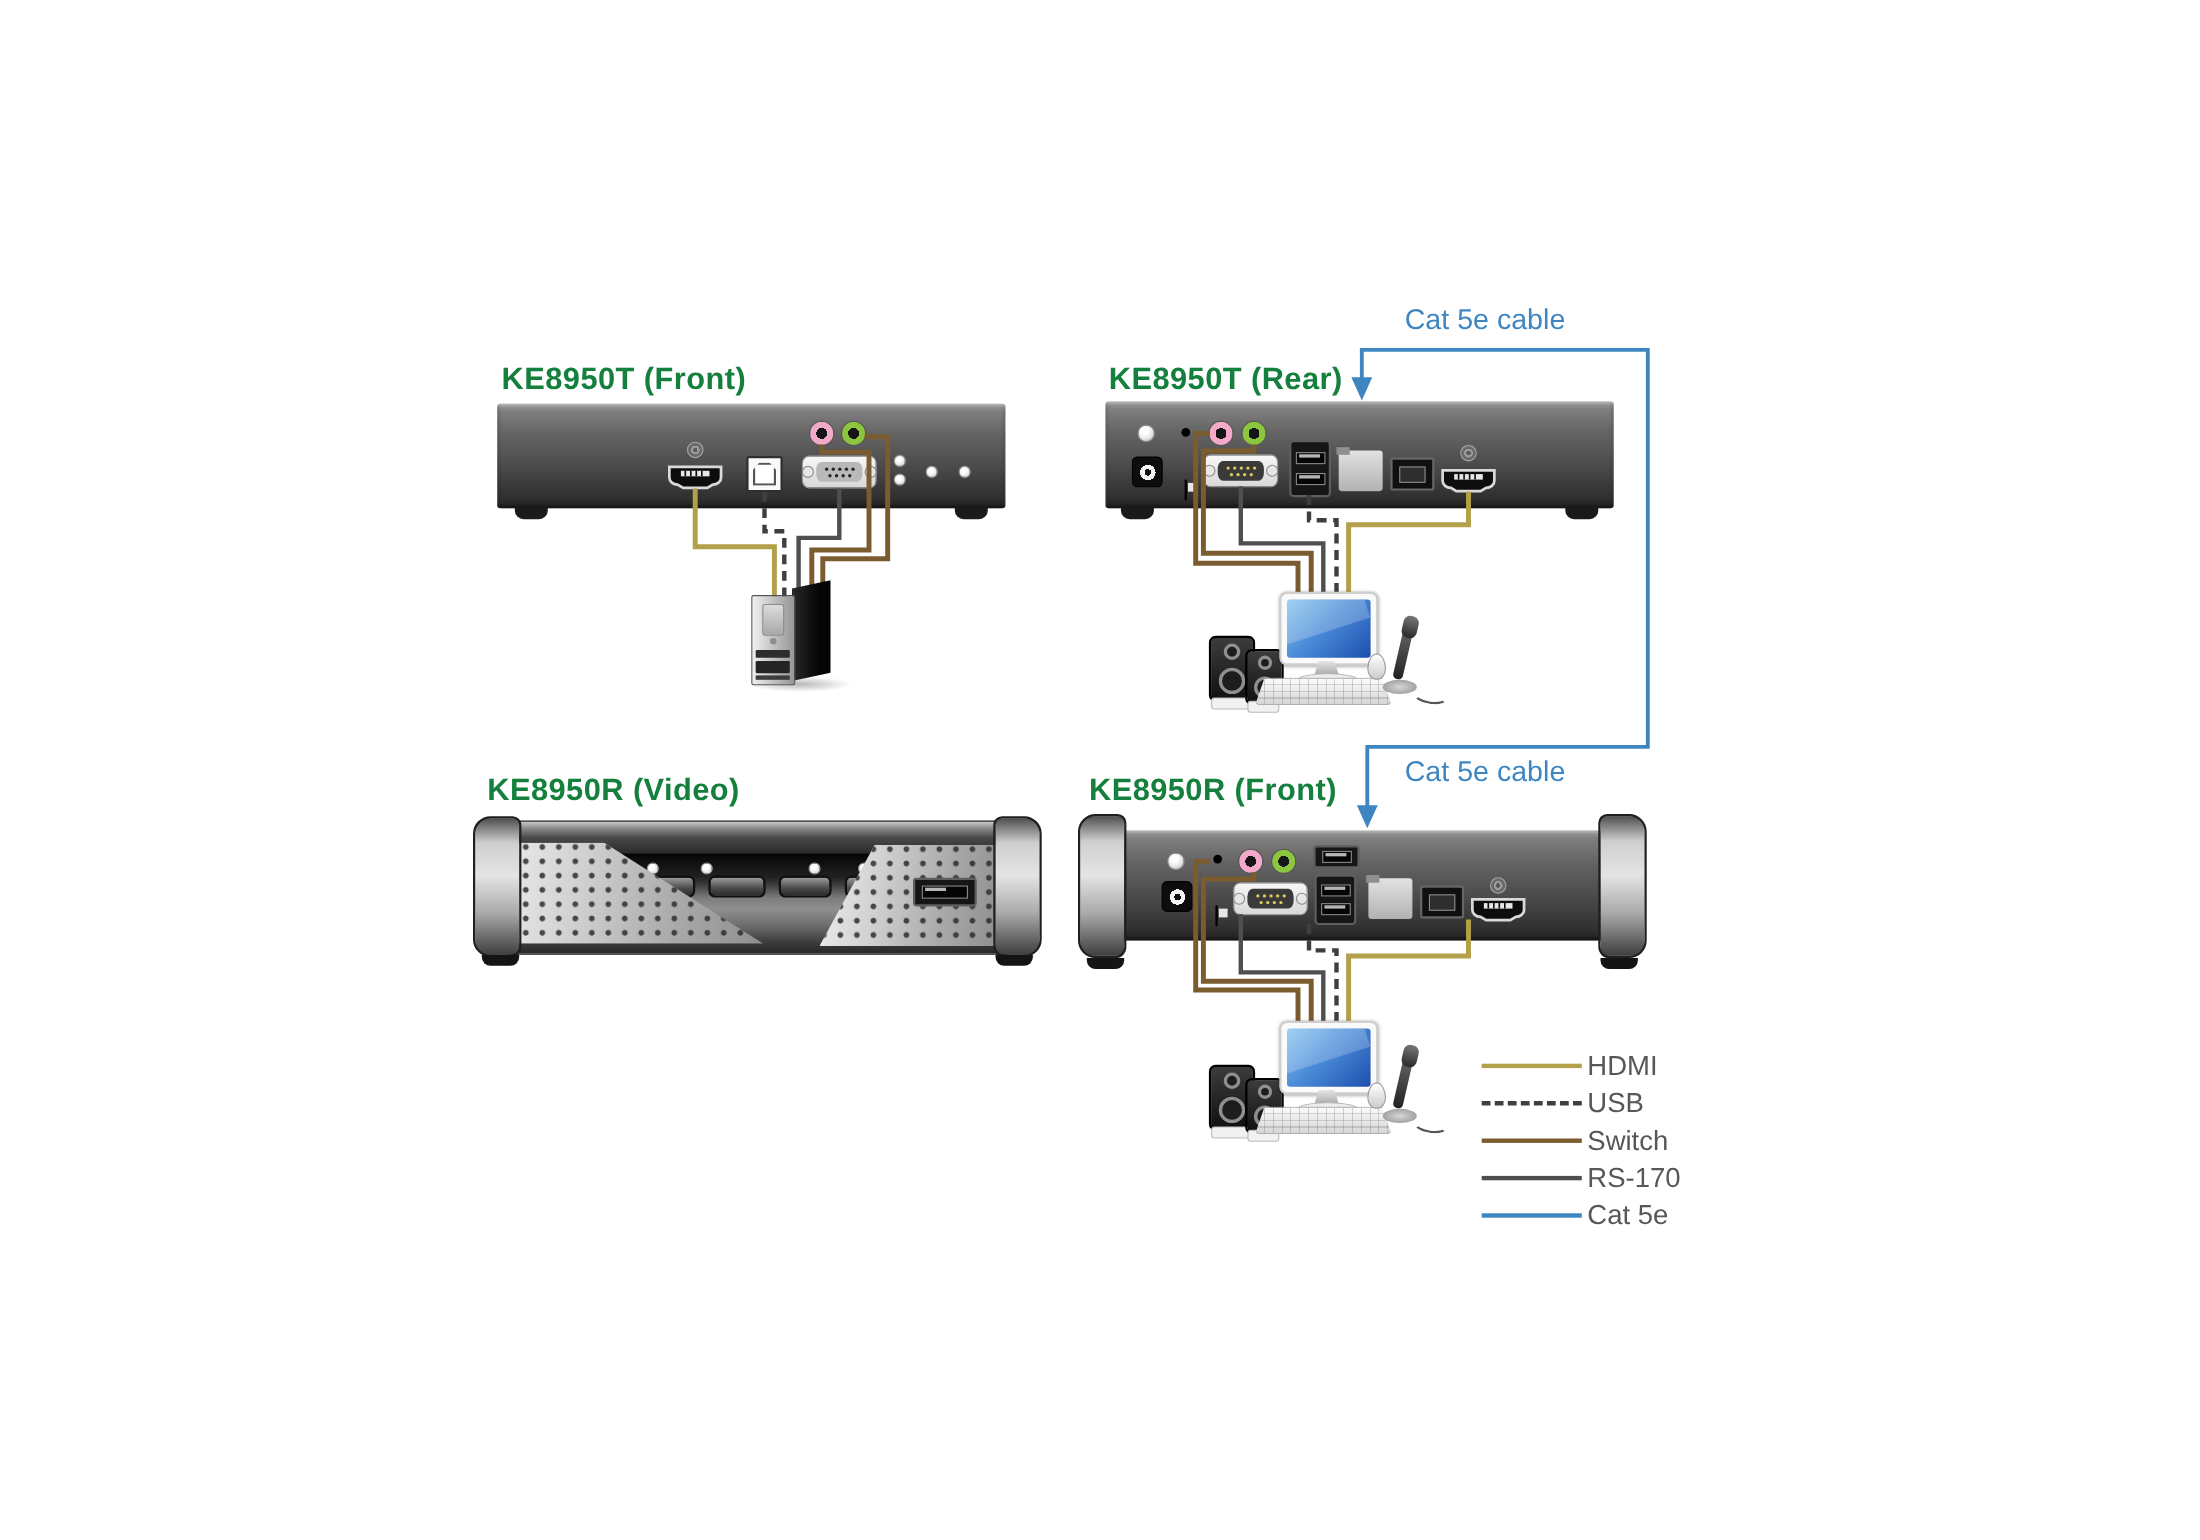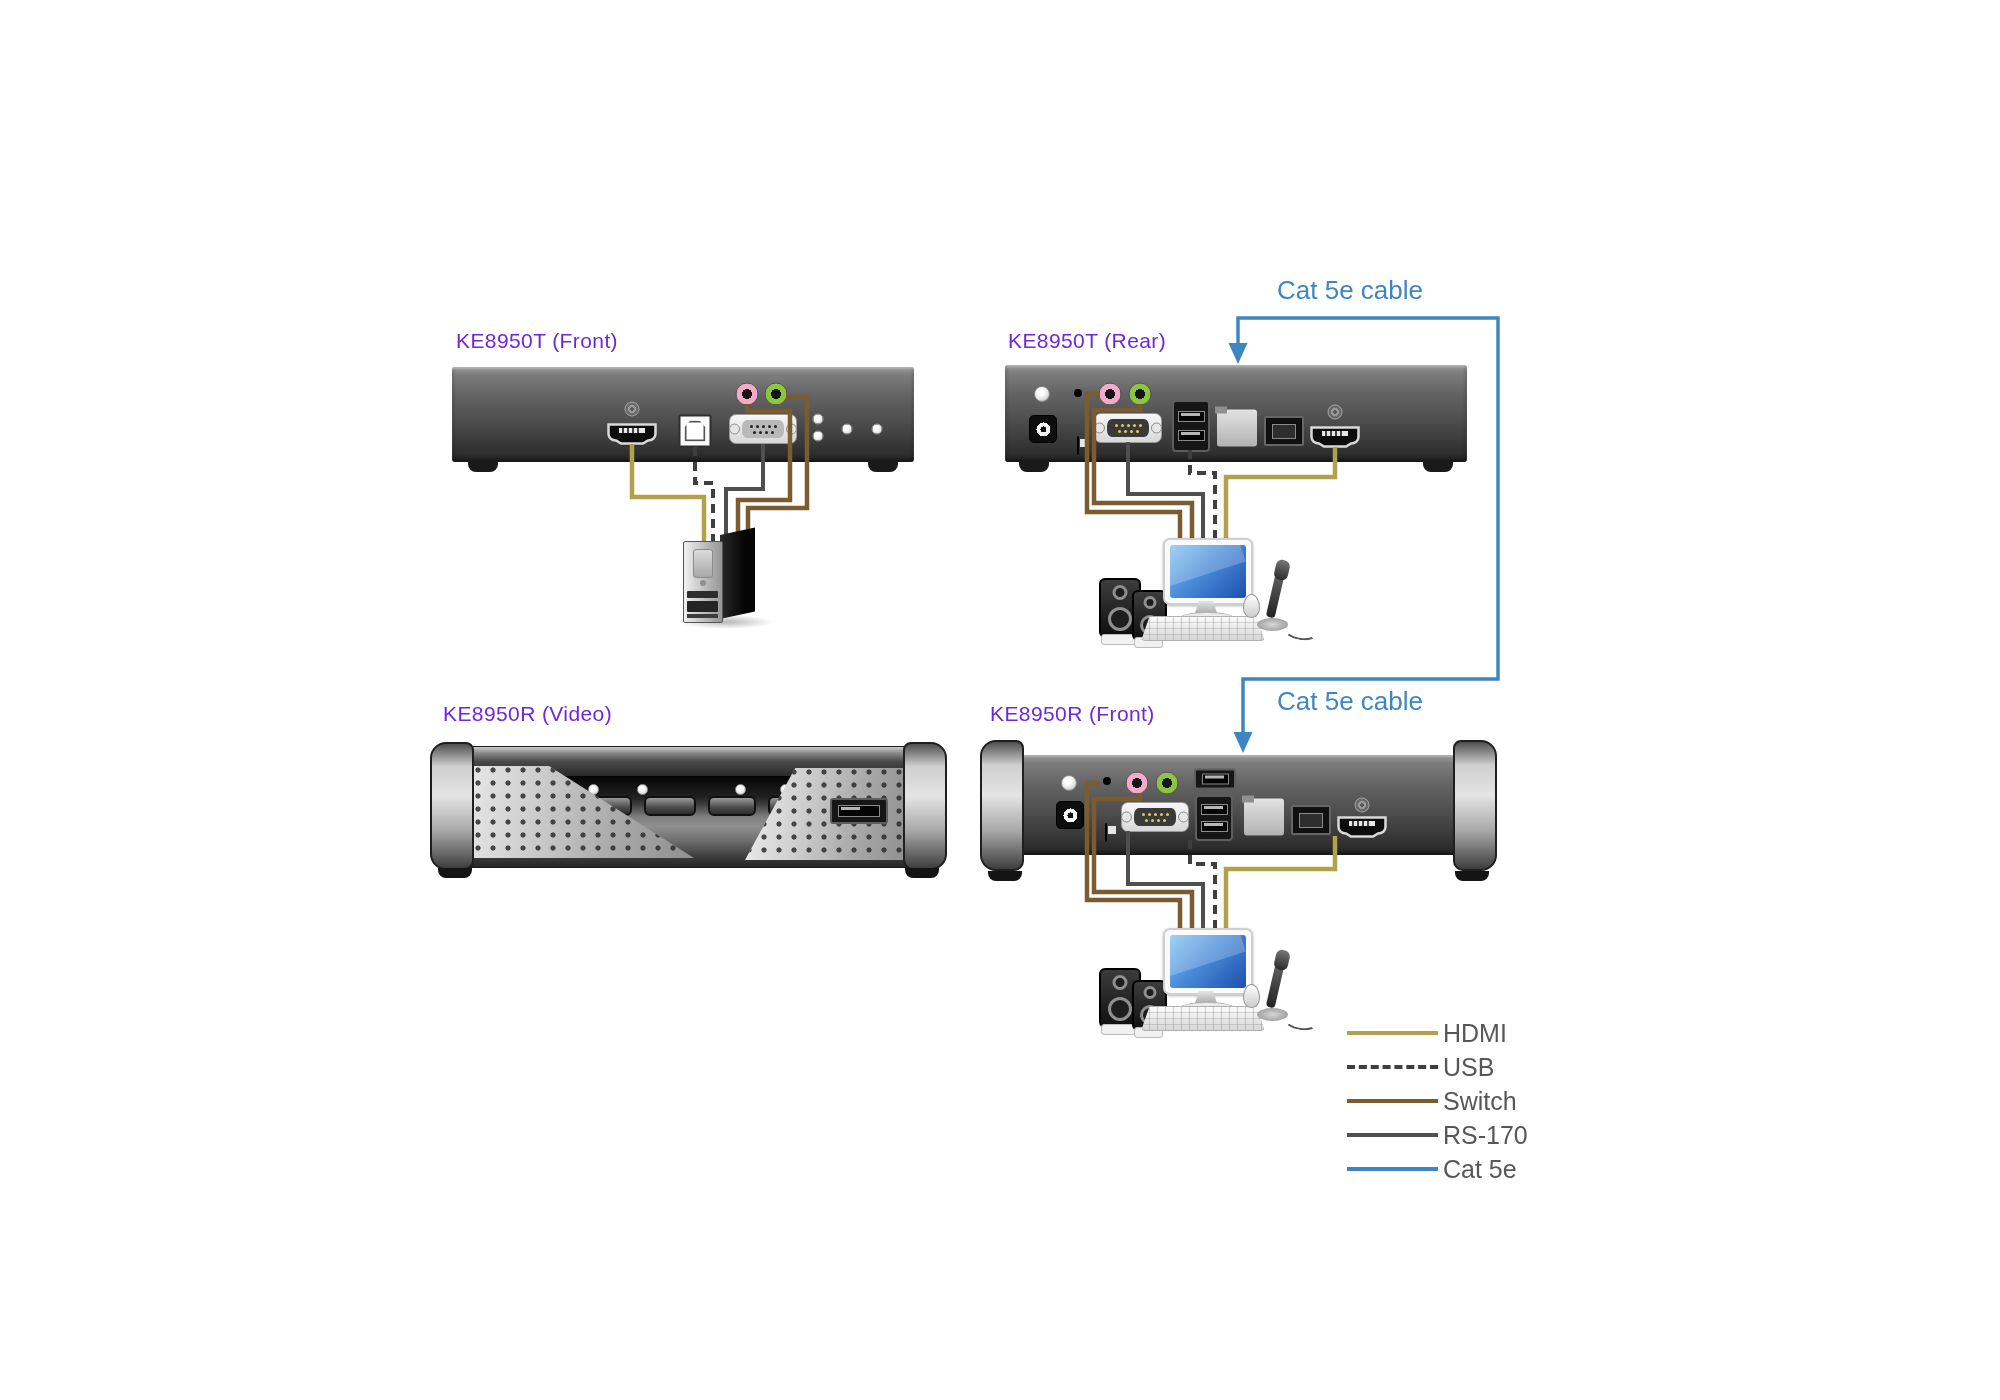--- a/index.html
+++ b/index.html
@@ -1,19 +1,19 @@
 <!DOCTYPE html>
 <html><head>
 <meta charset="utf-8">
 <style>
   html,body{margin:0;padding:0;background:#fff;}
   #canvas{position:relative;width:2000px;height:1400px;background:#ffffff;overflow:hidden;
           font-family:"Liberation Sans", sans-serif;}
   .abs{position:absolute;}
-  .title{position:absolute;font-size:21px;color:#6d28d9;letter-spacing:.4px;white-space:nowrap;}
+  .title{position:absolute;font-size:28px;color:#15803d;letter-spacing:.4px;white-space:nowrap;font-weight:bold;}
   .cat-label{position:absolute;font-size:26px;color:#3E86C1;white-space:nowrap;}
 
   
   .panel{position:absolute;border-radius:3px;
     background:linear-gradient(180deg,#9a9a9a 0%,#7d7d7d 8%,#636363 30%,#4b4b4b 60%,#343434 85%,#262626 100%);
     box-shadow:inset 0 2px 2px rgba(255,255,255,.28), inset 0 -3px 4px rgba(0,0,0,.45);}
   .foot{position:absolute;bottom:-10px;width:30px;height:11px;background:#1a1a1a;border-radius:0 0 8px 8px;}
 
   
   .port{position:absolute;transform:translate(-50%,-50%);}
@@ -128,21 +128,21 @@
   .pc-bay1{position:absolute;left:3px;top:49px;width:31px;height:7px;background:#2d2d2d;border-radius:1px;}
   .pc-bay2{position:absolute;left:3px;top:59px;width:31px;height:11px;background:#242424;border-radius:1px;}
   .pc-bay3{position:absolute;left:3px;top:72px;width:31px;height:4px;background:#3c3c3c;}
 
   
   .switch-box{position:absolute;left:1427px;top:498px;width:138px;height:97px;background:#fff;
     border:3px solid #3E86C1;box-sizing:border-box;display:flex;flex-direction:column;align-items:center;
     justify-content:center;font-size:19px;line-height:1.35;color:#565656;z-index:6;}
 
   
-  .legend{position:absolute;left:1347px;top:1016px;z-index:3;}
+  .legend{position:absolute;left:1347px;top:952px;z-index:3;}
   .legend-row{display:flex;align-items:center;height:34px;}
   .legend-line{width:91px;height:0;margin-right:5px;}
   .ll-hdmi{border-top:4.5px solid #B3A04A;}
   .ll-usb{border-top:4.5px dashed #3F3F41;}
   .ll-video{border-top:4.5px solid #7B5C30;}
   .ll-rs232{border-top:4.5px solid #4F4F51;}
   .ll-cat5e{border-top:4.5px solid #3E86C1;}
   .legend-label{font-size:25px;color:#575757;}
 
   .z2{z-index:2;} .z5{z-index:5;}

